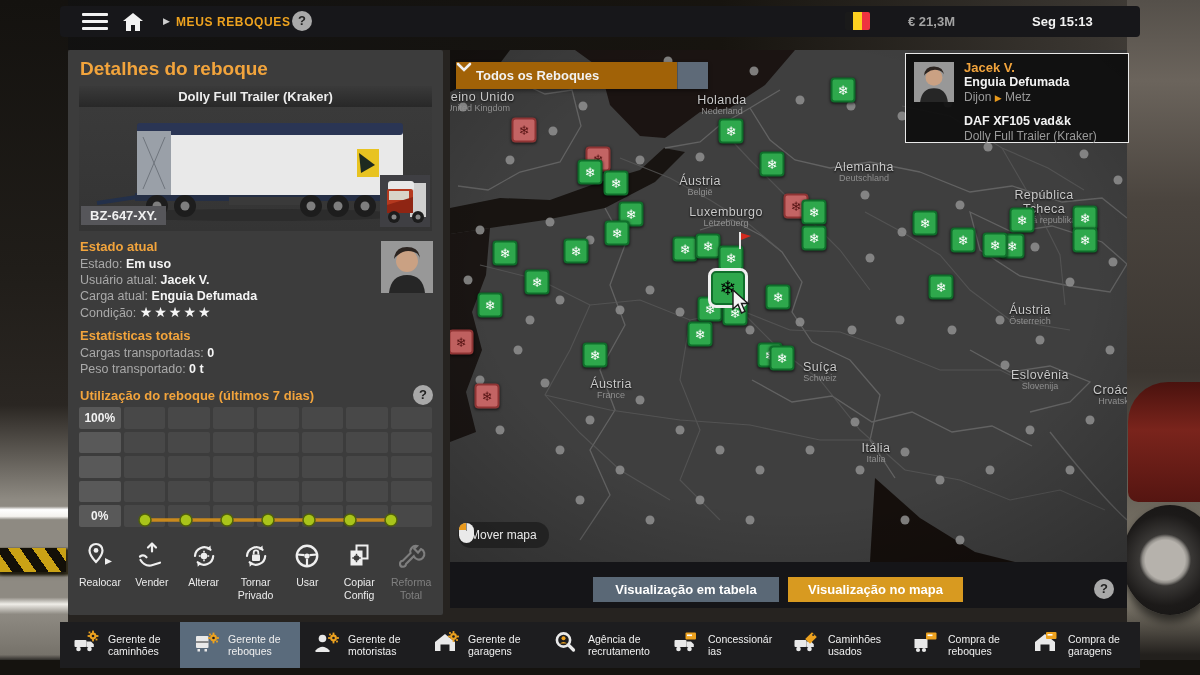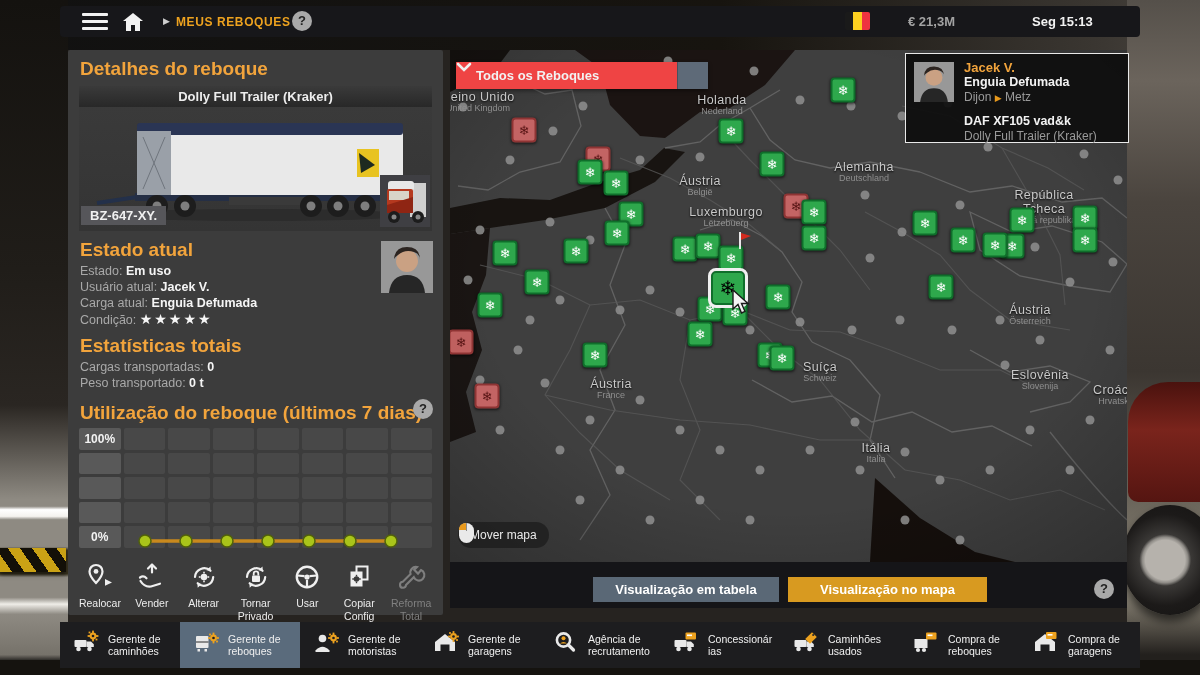--- a/index.html
+++ b/index.html
@@ -47,21 +47,21 @@
   
   #left-panel{left:68px;top:50px;width:375px;height:565px;background:#3c3c3c;border-radius:2px;}
   #lp-title{margin:8px 12px 6px;color:#f2a43c;font-size:19px;font-weight:bold;}
   #lp-namebar{margin:0 11px;height:21px;background:linear-gradient(180deg,#3a3a3a,#282828);
     color:#ededed;font-size:13px;font-weight:bold;text-align:center;line-height:21px;}
   #lp-image{margin:0 11px;height:124px;background:linear-gradient(180deg,#3a3a3a,#343434);position:relative;}
   #plate{position:absolute;left:2px;bottom:6px;background:#56565a;color:#f0f0f0;
     font-size:13px;font-weight:bold;padding:2px 9px;}
   #truck-thumb{position:absolute;right:2px;bottom:4px;width:50px;height:52px;background:#3f3f43;}
   #status-block{position:relative;margin:8px 12px 0;}
-  .sec-head{color:#f2a43c;font-size:19px;font-weight:bold;margin-bottom:2px;}
+  .sec-head{color:#f2a43c;font-size:13px;font-weight:bold;margin-bottom:2px;}
   .info-row{font-size:12.5px;color:#a9a9a9;line-height:16px;}
   .info-row b{color:#f5f5f5;font-weight:bold;}
   .stars{color:#f0a01c;font-size:14px;letter-spacing:2px;}
   #driver-photo{position:absolute;right:-2px;top:2px;width:52px;height:52px;background:#8d8d8d;overflow:hidden;}
   #stats-block{margin:7px 12px 0;}
   #chart-head{margin:11px 12px 2px;position:relative;}
   #chart-help{position:absolute;right:-2px;top:-3px;}
   #chart{margin:4px 11px 0;position:relative;width:353px;height:120px;}
   #chart-grid{display:grid;grid-template-columns:repeat(8,1fr);grid-template-rows:repeat(5,1fr);
     gap:3px;width:100%;height:100%;}
@@ -85,21 +85,21 @@
     transform:translate(-50%,-50%);opacity:.85;}
   .m-icon{position:absolute;width:21px;height:21px;border-radius:4px;transform:translate(-50%,-50%);
     display:flex;align-items:center;justify-content:center;font-size:13px;cursor:pointer;
     box-shadow:0 1px 3px rgba(0,0,0,.6);}
   .m-icon.green{background:#2ea84c;border:2px solid #0f6f2b;color:#fff;}
   .m-icon.red{background:rgba(209,104,104,.9);border:2px solid #8f3434;color:#571414;}
   .m-icon.selected{width:30px;height:30px;font-size:20px;background:#2ea84c;border:2px solid #0f6f2b;
     outline:3px solid #f0f0f0;border-radius:5px;z-index:5;}
   #map-flag{position:absolute;z-index:6;}
   #map-cursor{position:absolute;z-index:9;}
-  #dropdown{position:absolute;left:6px;top:12px;width:252px;height:27px;background:#ef4444;
+  #dropdown{position:absolute;left:6px;top:12px;width:252px;height:27px;background:#a16207;
     display:flex;align-items:center;cursor:pointer;box-shadow:0 2px 4px rgba(0,0,0,.4);}
   #dropdown-label{flex:1;color:#f2f2f2;font-size:13px;font-weight:bold;padding-left:20px;}
   #dropdown-btn{width:30px;height:27px;background:#5e6a78;border-left:1px solid #47525e;
     display:flex;align-items:center;justify-content:center;}
   #move-map{position:absolute;left:8px;bottom:14px;height:26px;background:rgba(30,30,30,.85);
     border-radius:13px;display:flex;align-items:center;padding:0 12px 0 6px;}
   #move-map span{color:#e8e8e8;font-size:12px;margin-left:6px;}
 
   
   #driver-panel{left:905px;top:53px;width:222px;height:88px;background:rgba(14,14,14,.93);
@@ -111,21 +111,21 @@
   #dp-route{color:#9a9a9a;font-size:12px;line-height:15px;}
   #dp-route .arr{color:#e8991c;font-size:9px;}
   #dp-truck{color:#f2f2f2;font-size:12.5px;font-weight:bold;margin-top:8px;line-height:15px;}
   #dp-trailer{color:#9a9a9a;font-size:12px;line-height:14px;}
 
   
   #toggle-bar{left:450px;top:562px;width:677px;height:46px;background:#151518;}
   .view-btn{position:absolute;top:15px;height:25px;font-size:13px;font-weight:bold;color:#fff;
     text-align:center;line-height:25px;cursor:pointer;}
   #btn-table{left:143px;width:186px;background:#5a6876;}
-  #btn-map{left:338px;width:199px;background:#d89a20;color:#fff;}
+  #btn-map{left:338px;width:175px;background:#d89a20;color:#fff;}
   #toggle-help{position:absolute;right:13px;top:17px;}
 
   
   #nav-bar{left:60px;top:622px;width:1080px;height:46px;background:#1d1d1f;display:flex;z-index:4;}
   .nav-item{width:124px;height:46px;display:flex;align-items:center;cursor:pointer;}
   .nav-item.active{background:#5a6b7c;}
   .nav-ic{margin-left:12px;flex:0 0 30px;}
   .nav-lb{color:#f0f0f0;font-size:10.5px;line-height:1.18;margin-left:6px;width:66px;
     overflow-wrap:break-word;}
 </style>

